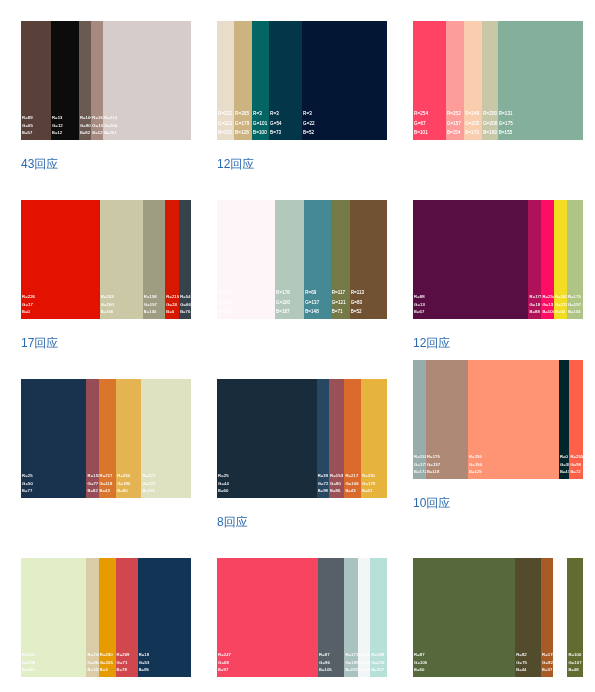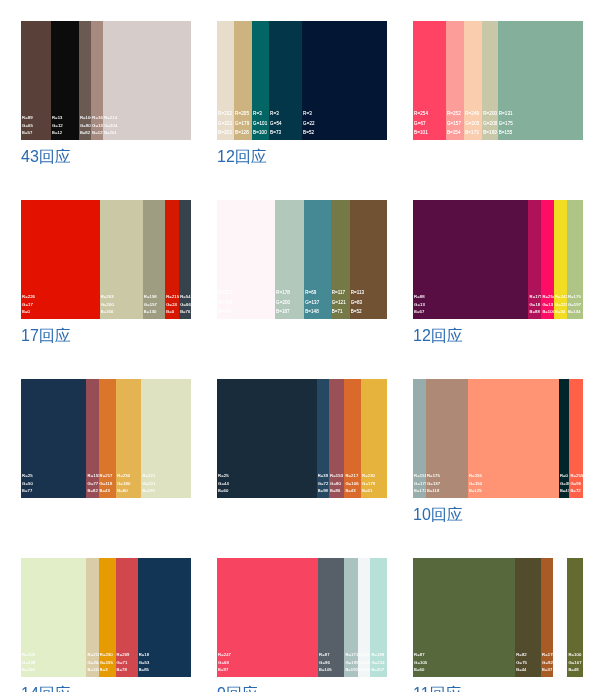--- a/index.html
+++ b/index.html
@@ -5,21 +5,21 @@
 <style>
   html,body{margin:0;padding:0;background:#ffffff;}
   body{width:595px;height:692px;overflow:hidden;
        font-family:"Liberation Sans","DejaVu Sans",sans-serif;}
   .grid{position:relative;width:595px;height:692px;}
   .card{position:absolute;width:170px;}
   .palette{position:relative;width:170px;height:119px;display:flex;overflow:hidden;}
   .band{height:100%;position:relative;flex:0 0 auto;}
   .rgb{position:absolute;left:1.1px;bottom:3.7px;font-size:4.2px;line-height:7.2px;
        color:#ffffff;white-space:nowrap;letter-spacing:0.1px;text-shadow:0 0 0.3px rgba(255,255,255,0.6);transform:translateZ(0);}
-  .count{margin-top:8px;font-size:16px;color:#2a6ab0;line-height:17px;letter-spacing:0px;}
+  .count{margin-top:16px;font-size:12px;color:#2a6ab0;line-height:17px;letter-spacing:0px;}
 </style>
 </head>
 <body>
 
 <div class="grid" id="grid">
     <div class="card" style="left: 21px; top: 21px;">
       <div class="palette">
         <div class="band" style="width: 17.6%; background: rgb(89, 65, 57);">
           <div class="rgb" style="line-height: 7.3px; font-size: 4.2px; bottom: 3.7px;">
             <div>R=89</div>
@@ -326,22 +326,23 @@
           </div>
         </div>
         <div class="band" style="width: 15.3%; background: rgb(230, 179, 61);">
           <div class="rgb" style="line-height: 7.4px; font-size: 4.2px; bottom: 3.7px;">
             <div>R=230</div>
             <div>G=179</div>
             <div>B=61</div>
           </div>
         </div>
       </div>
-    </div>
-    <div class="card" style="left: 413px; top: 379px;">
+      <div class="count">8回应</div>
+    </div>
+    <div class="card" style="left: 413px; top: 360px;">
       <div class="palette">
         <div class="band" style="width: 7.6%; background: rgb(151, 173, 172);">
           <div class="rgb" style="line-height: 7.4px; font-size: 4.2px; bottom: 3.7px;">
             <div>R=151</div>
             <div>G=173</div>
             <div>B=172</div>
           </div>
         </div>
         <div class="band" style="width: 24.7%; background: rgb(174, 138, 118);">
           <div class="rgb" style="line-height: 7.4px; font-size: 4.2px; bottom: 3.7px;">

